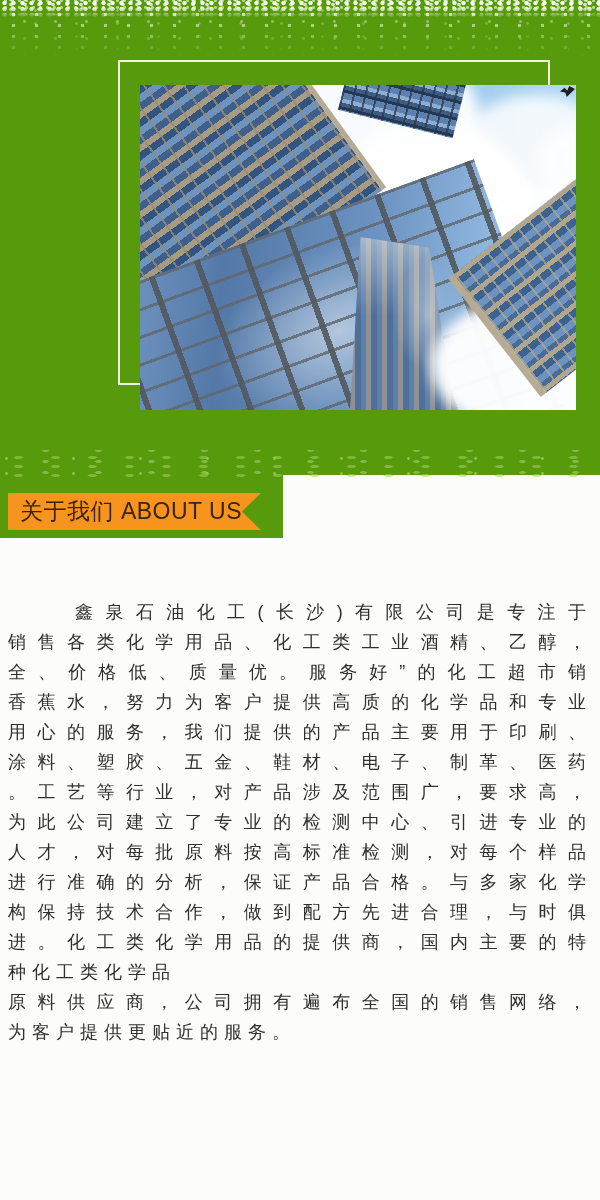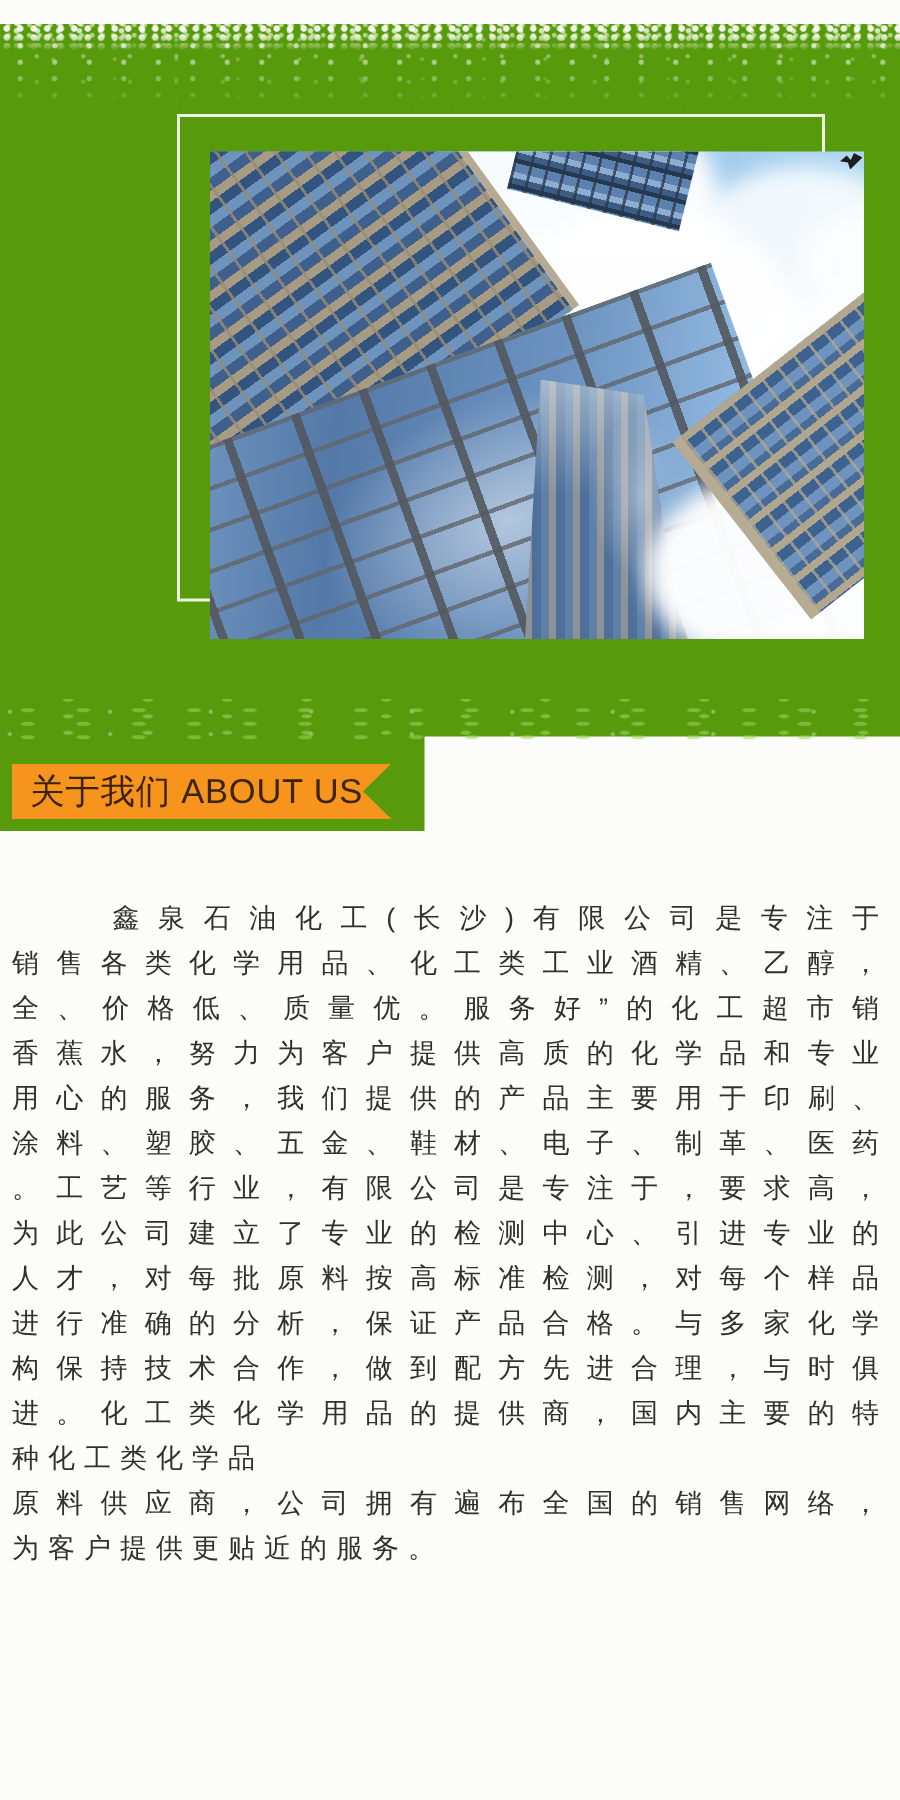--- a/index.html
+++ b/index.html
@@ -2,21 +2,21 @@
 <html><head>
 <meta charset="utf-8">
 <title>关于我们 ABOUT US</title>
 <style>
   * { margin:0; padding:0; box-sizing:border-box; }
   html,body { background:#ffffff; }
   body { font-family:"Liberation Sans","DejaVu Sans",sans-serif; }
   .page { position:relative; width:600px; height:1200px; margin:0 auto; background:#fcfcfa; overflow:hidden; }
 
   
-  .hero { position:absolute; left:0; top:16px; width:600px; height:538px; background:#579a0b;padding-left:36px; }
+  .hero { position:absolute; left:0; top:0; width:600px; height:538px; background:#579a0b;padding-left:36px; }
 
   .splatter-dense { position:absolute; left:0; top:0; width:600px; height:18px;
     background-image:
       radial-gradient(circle, rgba(255,255,255,.92) 0 1.8px, rgba(255,255,255,0) 2.6px),
       radial-gradient(circle, rgba(255,255,255,.75) 0 1.4px, rgba(255,255,255,0) 2.2px),
       radial-gradient(circle, rgba(235,250,215,.65) 0 1.2px, rgba(255,255,255,0) 2px);
     background-size: 9px 6px, 14px 5px, 7px 7px;
     background-position: 0 0, 4px 2px, 2px 4px;
     -webkit-mask-image:linear-gradient(180deg,#000 40%,transparent);
             mask-image:linear-gradient(180deg,#000 40%,transparent); }
@@ -139,21 +139,21 @@
     </div>
   </div>
 
   <div class="about">
     <div class="line justify indent">鑫泉石油化工(长沙)有限公司是专注于</div>
     <div class="line justify">销售各类化学用品、化工类工业酒精、乙醇，</div>
     <div class="line justify">全、价格低、质量优。服务好”的化工超市销</div>
     <div class="line justify">香蕉水，努力为客户提供高质的化学品和专业</div>
     <div class="line justify">用心的服务，我们提供的产品主要用于印刷、</div>
     <div class="line justify">涂料、塑胶、五金、鞋材、电子、制革、医药</div>
-    <div class="line justify">。工艺等行业，有限公司是专注于，要求高，</div>
+    <div class="line justify">。工艺等行业，对产品涉及范围广，要求高，</div>
     <div class="line justify">为此公司建立了专业的检测中心、引进专业的</div>
     <div class="line justify">人才，对每批原料按高标准检测，对每个样品</div>
     <div class="line justify">进行准确的分析，保证产品合格。与多家化学</div>
     <div class="line justify">构保持技术合作，做到配方先进合理，与时俱</div>
     <div class="line justify">进。化工类化学用品的提供商，国内主要的特</div>
     <div class="line">种化工类化学品</div>
     <div class="line justify">原料供应商，公司拥有遍布全国的销售网络，</div>
     <div class="line">为客户提供更贴近的服务。</div>
   </div>
 

